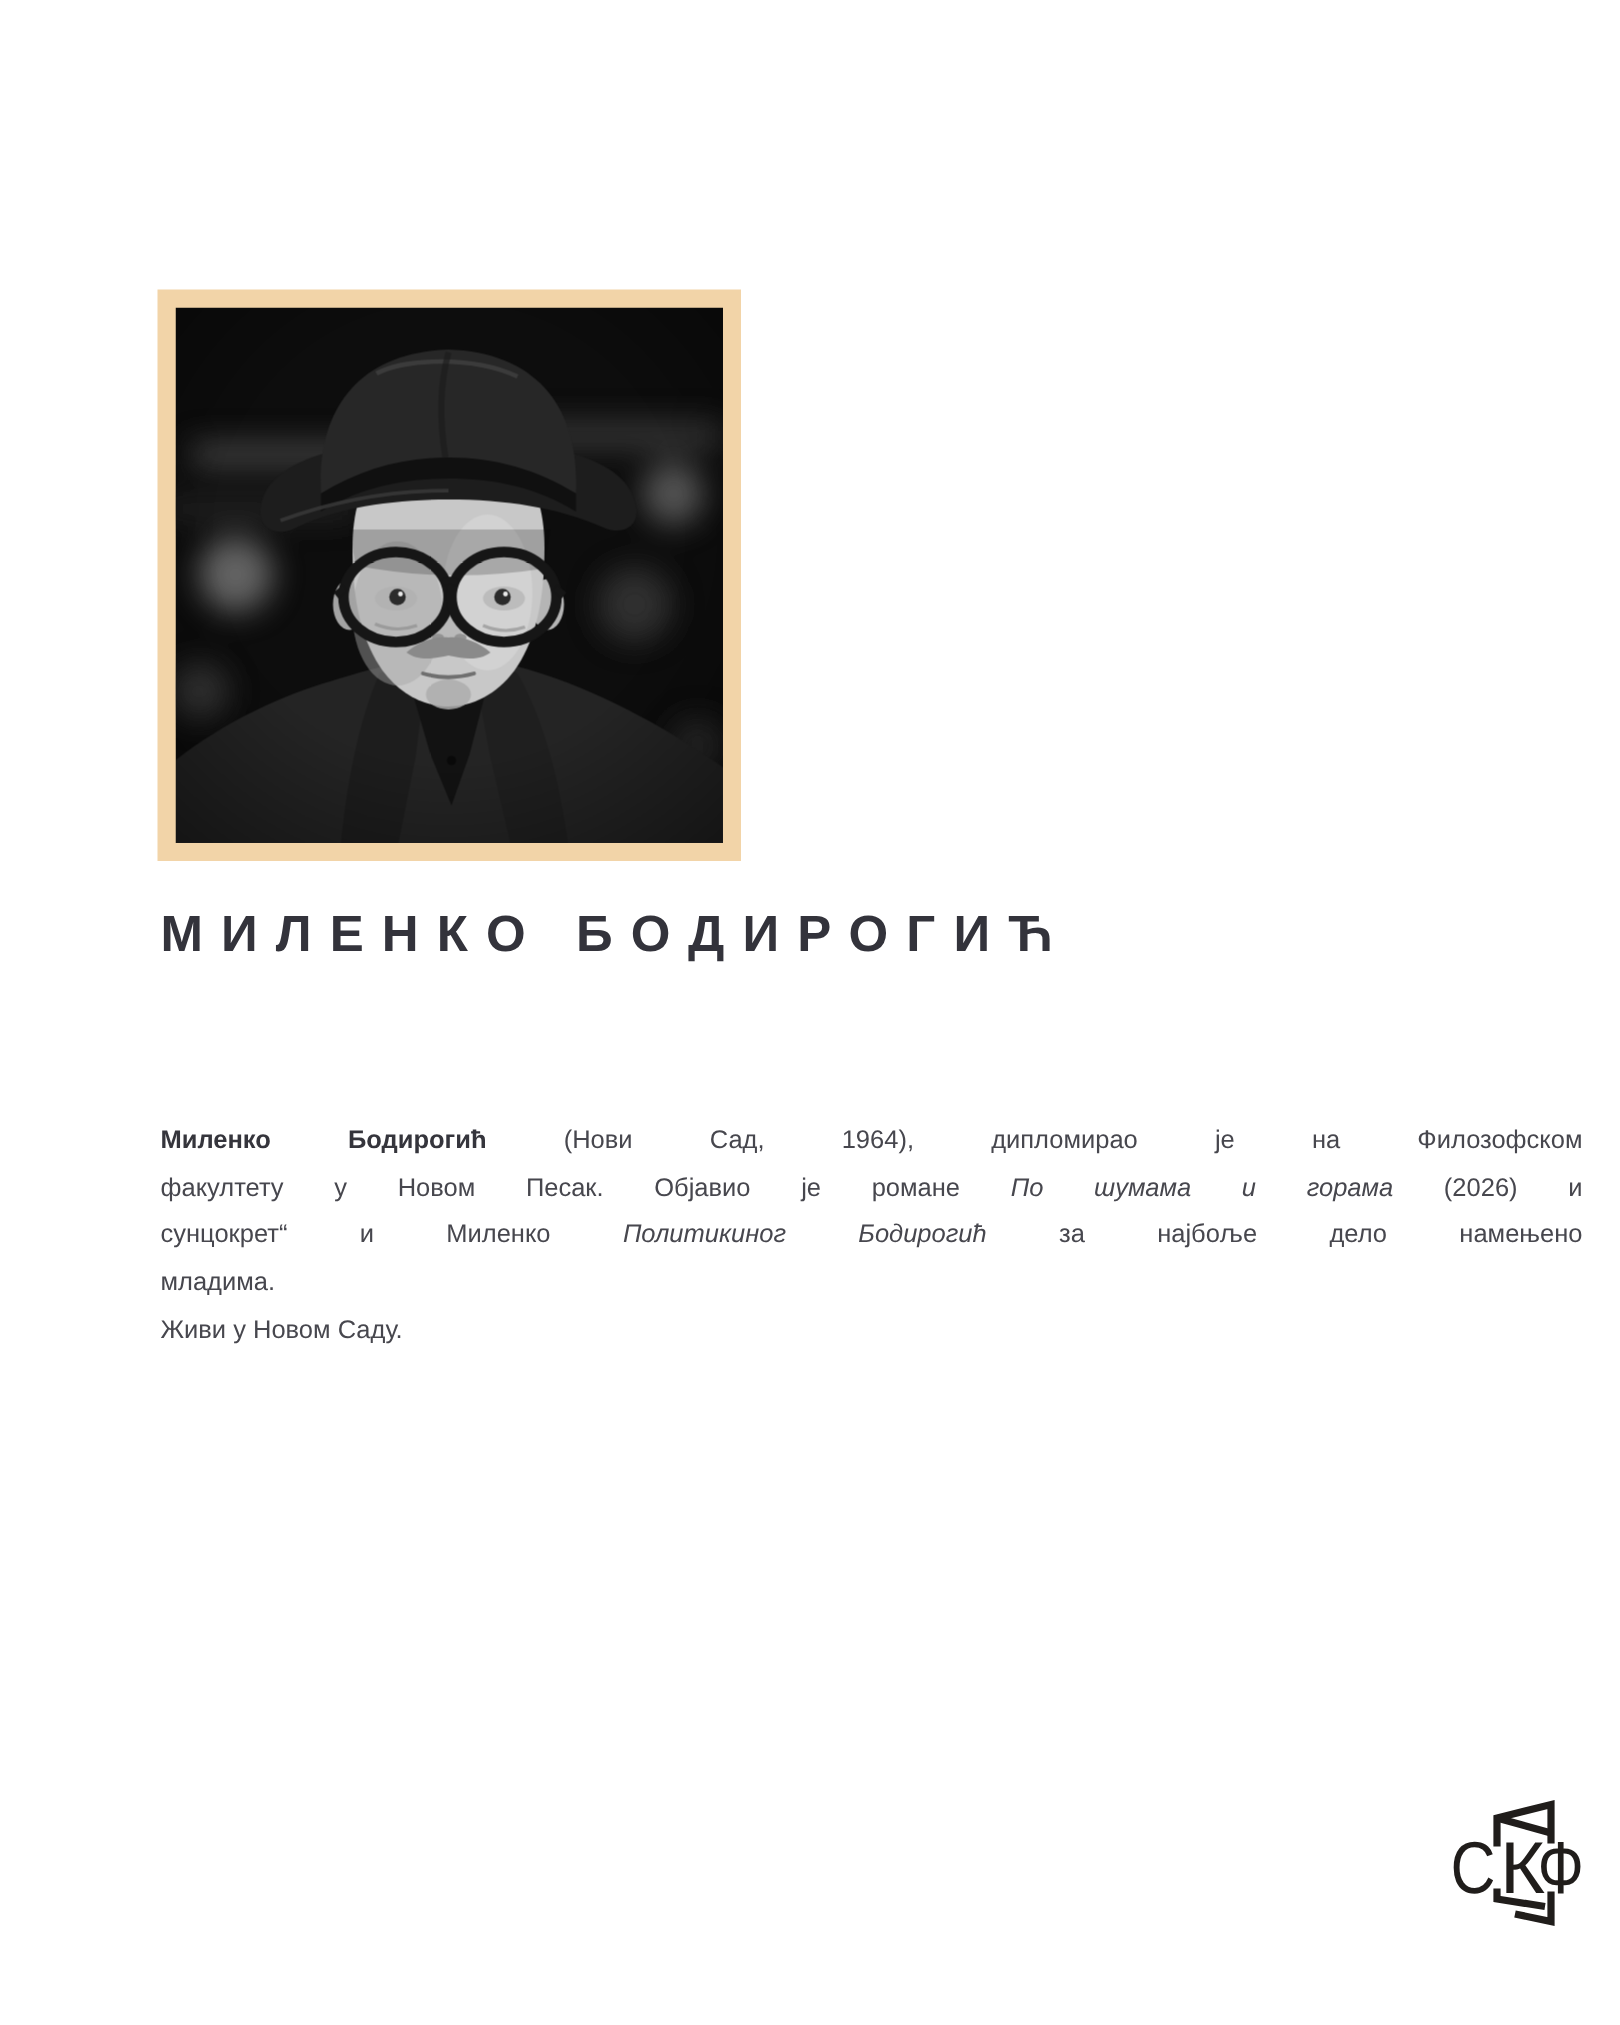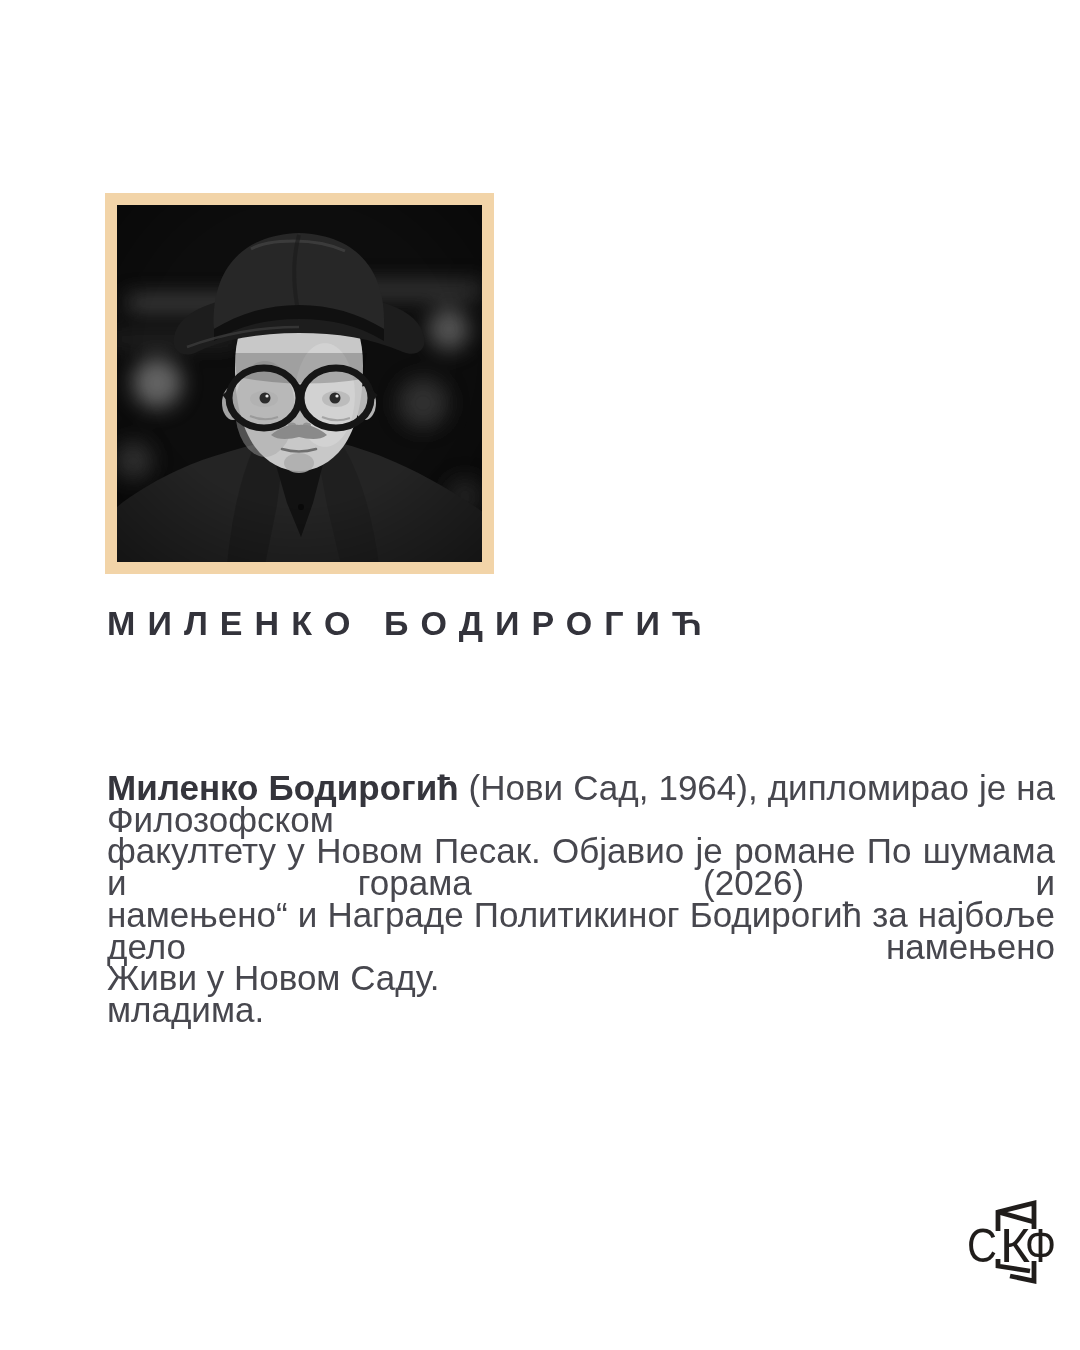--- a/index.html
+++ b/index.html
@@ -35,31 +35,31 @@
     line-height: 34px;
     font-weight: 700;
     letter-spacing: 0.355em;
     color: #33333b;
     white-space: nowrap;
   }
 
   
   .bio {
     position: absolute;
-    left: 67px; top: 772px;
+    left: 67px; top: 744px;
     width: 948px;
-    font-size: 35px;
+    font-size: 17px;
     line-height: 31.7px;
     color: #47474e;
     font-weight: 400;
   }
   .bio-line { display: block; text-align: left; }
   .bio-line.just { text-align: justify; text-align-last: justify; }
   .bio .b { font-weight: 700; color: #35353c; }
-  .bio .i { }
+  .bio .i { font-style: italic; }
 
   
   .logo {
     position: absolute;
     left: 895px; top: 1180px;
     width: 160px; height: 140px;
   }
   .logo svg { display: block; }
   .logo text {
     font-family: "Liberation Sans", sans-serif;
@@ -148,23 +148,23 @@
 
       <rect width="365" height="357" fill="url(#vig)"></rect>
     </svg>
   </div>
 
   <h1 class="title">МИЛЕНКО БОДИРОГИЋ</h1>
 
   <div class="bio">
       <div class="bio-line just"><span class="b">Миленко Бодирогић</span><span> (Нови Сад, 1964), дипломирао је на Филозофском</span></div>
       <div class="bio-line just"><span>факултету у Новом Песак. Објавио је романе </span><span class="i">По шумама и горама</span><span> (2026) и</span></div>
-      <div class="bio-line just"><span>намењено“ и Награде </span><span class="i">Политикиног Бодирогић</span><span> за најбоље дело намењено</span></div>
+      <div class="bio-line just"><span>сунцокрет“ и Миленко </span><span class="i">Политикиног Бодирогић</span><span> за најбоље дело намењено</span></div>
+      <div class="bio-line"><span>младима.</span></div>
       <div class="bio-line"><span>Живи у Новом Саду.</span></div>
-      <div class="bio-line"><span>младима.</span></div>
     </div>
 
   <div class="logo">
     <svg width="160" height="140" viewBox="0 0 160 140" aria-hidden="true">
       <g fill="none" stroke="#201d1b" stroke-width="4.8" stroke-linejoin="miter">
 
         <path d="M63,51 L63,32 L99,23 L99,49"></path>
         <path d="M63,32 L99,42"></path>
 
         <path d="M63,79 L63,86 L95,91"></path>

